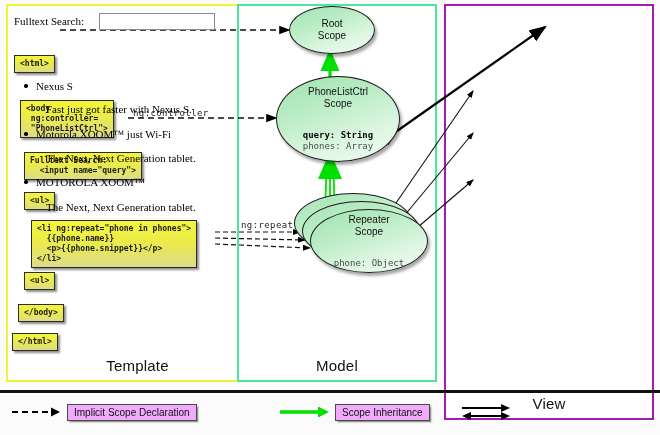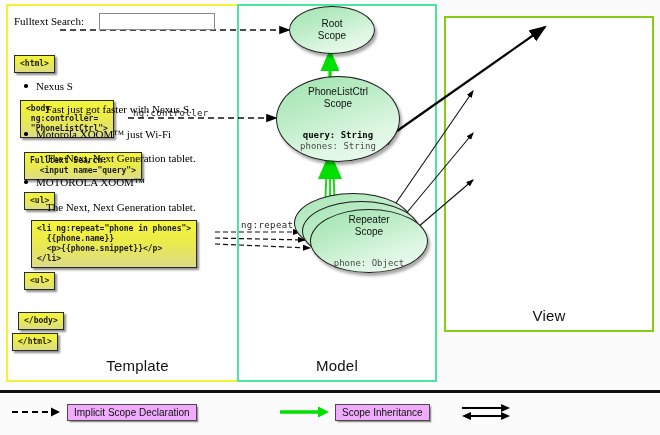--- a/index.html
+++ b/index.html
@@ -4,21 +4,21 @@
 <style>
   html,body{margin:0;padding:0;background:#ffffff;}
   body{width:660px;height:435px;overflow:hidden;
        font-family:"Liberation Sans",sans-serif;}
   #stage{position:relative;width:660px;height:435px;background:#fbfbfb;}
 
   
   .panel{position:absolute;background:#ffffff;box-sizing:border-box;}
   #panel-template{left:6px;top:4px;width:263px;height:378px;border:2px solid #f2f237;}
   #panel-model{left:237px;top:4px;width:200px;height:378px;border:2px solid #4de6a0;}
-  #panel-view{left:444px;top:16px;width:210px;height:316px;border:2px solid #84cc16;}
+  #panel-view{left:444px;top:4px;width:210px;height:416px;border:2px solid #a21caf;}
   .panel-title{position:absolute;bottom:6px;left:0;width:100%;text-align:center;
                font-size:15px;color:#111;letter-spacing:.2px;}
 
   
   .codebox{position:absolute;background:linear-gradient(180deg,#f5f53c 0%,#ebeb4a 45%,#dcdc88 100%);
            border:1px solid #2b2b2b;box-shadow:2px 2px 2px rgba(0,0,0,.45);
            font-family:"DejaVu Sans Mono","Liberation Mono",monospace;
            font-size:8px;line-height:10px;color:#1a1a1a;
            padding:3px 5px;white-space:pre;font-weight:bold;}
 
@@ -85,21 +85,21 @@
  ng:controller=
  "PhoneListCtrl"&gt;</div>
   <div class="codebox" style="left:24px;top:152px;">Fulltext Search:
   &lt;input name="query"&gt;</div>
   <div class="codebox" style="left:24px;top:192px;">&lt;ul&gt;</div>
   <div class="codebox" style="left:31px;top:220px;">&lt;li ng:repeat="phone in phones"&gt;
   {{phone.name}}
   &lt;p&gt;{{phone.snippet}}&lt;/p&gt;
 &lt;/li&gt;</div>
   <div class="codebox" style="left:24px;top:272px;">&lt;ul&gt;</div>
-  <div class="codebox" style="left:18px;top:312px;">&lt;/body&gt;</div>
+  <div class="codebox" style="left:18px;top:304px;">&lt;/body&gt;</div>
   <div class="codebox" style="left:12px;top:333px;">&lt;/html&gt;</div>
 
   <div class="edge-label" style="left:151px;top:14px;">ng:autobind</div>
   <div class="edge-label" style="left:133px;top:108px;">ng:controller</div>
   <div class="edge-label" style="left:241px;top:220px;">ng:repeat</div>
 
   <svg id="connectors" width="660" height="435" style="position:absolute;left:0;top:0;pointer-events:none;">
     <defs>
       <marker id="ah-black" markerWidth="8" markerHeight="8" refX="7" refY="3" orient="auto">
         <path d="M0,0 L8,3 L0,6 z" fill="#000"></path>
@@ -141,21 +141,21 @@
     </div>
   </div>
 
   <div class="scope" style="left:276px;top:76px;width:122px;height:84px;">
     <div class="ttl">
       <span>PhoneListCtrl</span><br>
       <span>Scope</span>
     </div>
     <div class="props">
       <span class="k">query: String</span>
-      <span class="d">phones: String</span>
+      <span class="d">phones: Array</span>
     </div>
   </div>
 
   <div class="scope-ghost" style="left:294px;top:193px;width:116px;height:58px;"></div>
   <div class="scope-ghost" style="left:302px;top:201px;width:116px;height:58px;"></div>
 
   <div class="scope" style="left:310px;top:209px;width:116px;height:62px;">
     <div class="ttl">
       <span>Repeater</span><br>
       <span>Scope</span>

